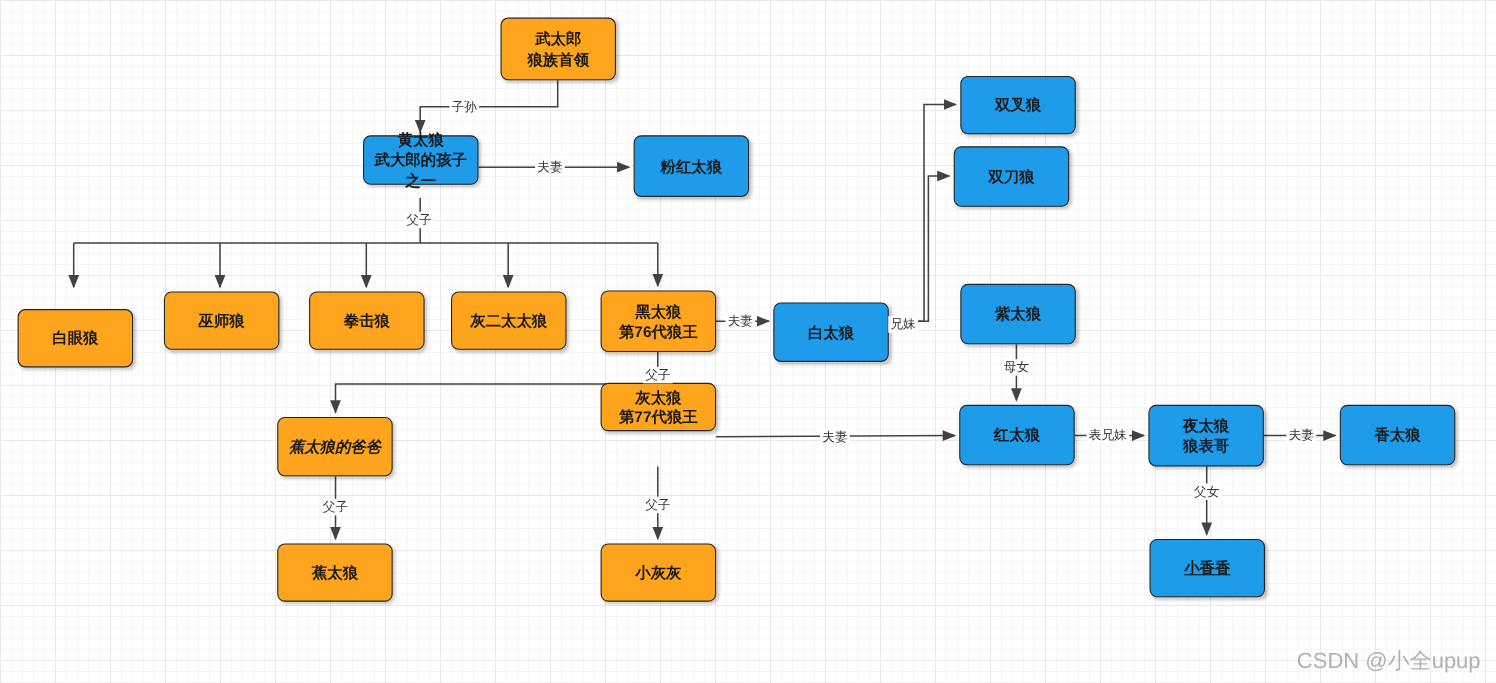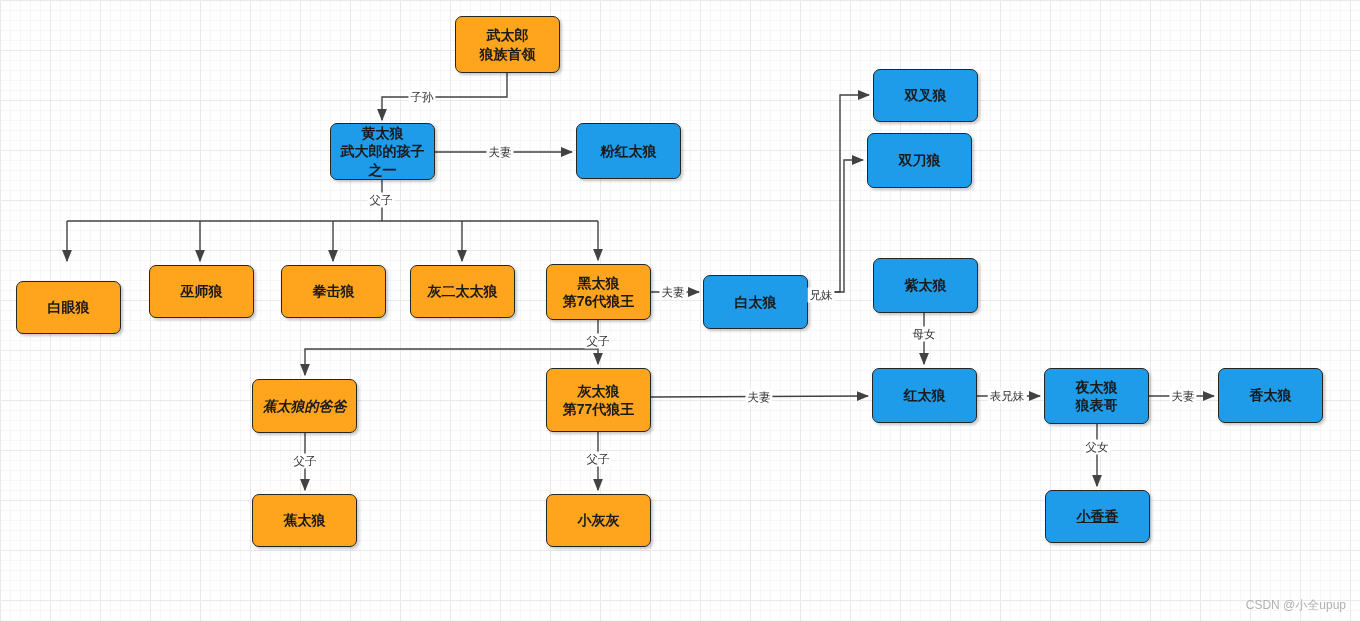--- a/index.html
+++ b/index.html
@@ -35,21 +35,21 @@
   .node.blue{background:var(--blue,#1e9be9);}
   .edge-label{
     position:absolute;z-index:3;
     transform:translate(-50%,-50%);
     background:#ffffff;
     font-size:11.5px;color:var(--edge-label,#333333);
     padding:0 2px;white-space:nowrap;
   }
   .watermark{
     position:absolute;z-index:4;right:14px;bottom:7px;
-    font-size:12px;color:var(--watermark,#b0b0b0);
+    font-size:20px;color:var(--watermark,#b0b0b0);
   }
 </style>
 </head>
 <body>
 
 <div class="canvas">
   <svg class="edges" width="1360" height="621">
     <defs>
       <marker id="arrowhead" viewBox="0 0 10 8" refX="9" refY="4" markerWidth="9" markerHeight="7" orient="auto-start-reverse">
         <path d="M0,0 L10,4 L0,8 Z" fill="#424242"></path>
@@ -77,40 +77,40 @@
         <polyline points="924,313 924,364" fill="none" stroke="#424242" stroke-width="1.4" marker-end="url(#arrowhead)"></polyline>
         <polyline points="977,396 1040,396" fill="none" stroke="#424242" stroke-width="1.4" marker-end="url(#arrowhead)"></polyline>
         <polyline points="1148,396 1214,396" fill="none" stroke="#424242" stroke-width="1.4" marker-end="url(#arrowhead)"></polyline>
         <polyline points="1097,424 1097,486" fill="none" stroke="#424242" stroke-width="1.4" marker-end="url(#arrowhead)"></polyline>
       </g>
   </svg>
 
   <div>
       <div class="node orange" style="left: 455px; top: 16px; width: 105px; height: 57px;">武太郎
 狼族首领</div>
-      <div class="node blue" style="left: 330px; top: 123px; width: 105px; height: 57px;">黄太狼
+      <div class="node blue" style="left: 330px; top: 123px; width: 105px; height: 45px;">黄太狼
 武大郎的孩子
 之一</div>
       <div class="node blue" style="left: 576px; top: 123px; width: 105px; height: 56px;">粉红太狼</div>
       <div class="node orange" style="left: 16px; top: 281px; width: 105px; height: 53px;">白眼狼</div>
       <div class="node orange" style="left: 149px; top: 265px; width: 105px; height: 53px;">巫师狼</div>
       <div class="node orange" style="left: 281px; top: 265px; width: 105px; height: 53px;">拳击狼</div>
       <div class="node orange" style="left: 410px; top: 265px; width: 105px; height: 53px;">灰二太太狼</div>
       <div class="node orange" style="left: 546px; top: 264px; width: 105px; height: 56px;">黑太狼
 第76代狼王</div>
       <div class="node blue" style="left: 703px; top: 275px; width: 105px; height: 54px;">白太狼</div>
       <div class="node blue" style="left: 873px; top: 69px; width: 105px; height: 53px;">双叉狼</div>
       <div class="node blue" style="left: 867px; top: 133px; width: 105px; height: 55px;">双刀狼</div>
       <div class="node blue" style="left: 873px; top: 258px; width: 105px; height: 55px;">紫太狼</div>
       <div class="node blue" style="left: 872px; top: 368px; width: 105px; height: 55px;">红太狼</div>
       <div class="node blue" style="left: 1044px; top: 368px; width: 105px; height: 56px;">夜太狼
 狼表哥</div>
       <div class="node blue" style="left: 1218px; top: 368px; width: 105px; height: 55px;">香太狼</div>
       <div class="node orange" style="left: 252px; top: 379px; width: 105px; height: 54px; font-style: italic;">蕉太狼的爸爸</div>
-      <div class="node orange" style="left: 546px; top: 368px; width: 105px; height: 64px;">灰太狼
+      <div class="node orange" style="left: 546px; top: 348px; width: 105px; height: 44px;">灰太狼
 第77代狼王</div>
       <div class="node orange" style="left: 252px; top: 494px; width: 105px; height: 53px;">蕉太狼</div>
       <div class="node orange" style="left: 546px; top: 494px; width: 105px; height: 53px;">小灰灰</div>
       <div class="node blue" style="left: 1045px; top: 490px; width: 105px; height: 53px; text-decoration: underline;">小香香</div>
     </div>
   <div>
       <span class="edge-label" style="left: 422px; top: 97px;">子孙</span>
       <span class="edge-label" style="left: 500px; top: 152px;">夫妻</span>
       <span class="edge-label" style="left: 381px; top: 200px;">父子</span>
       <span class="edge-label" style="left: 673px; top: 292px;">夫妻</span>

